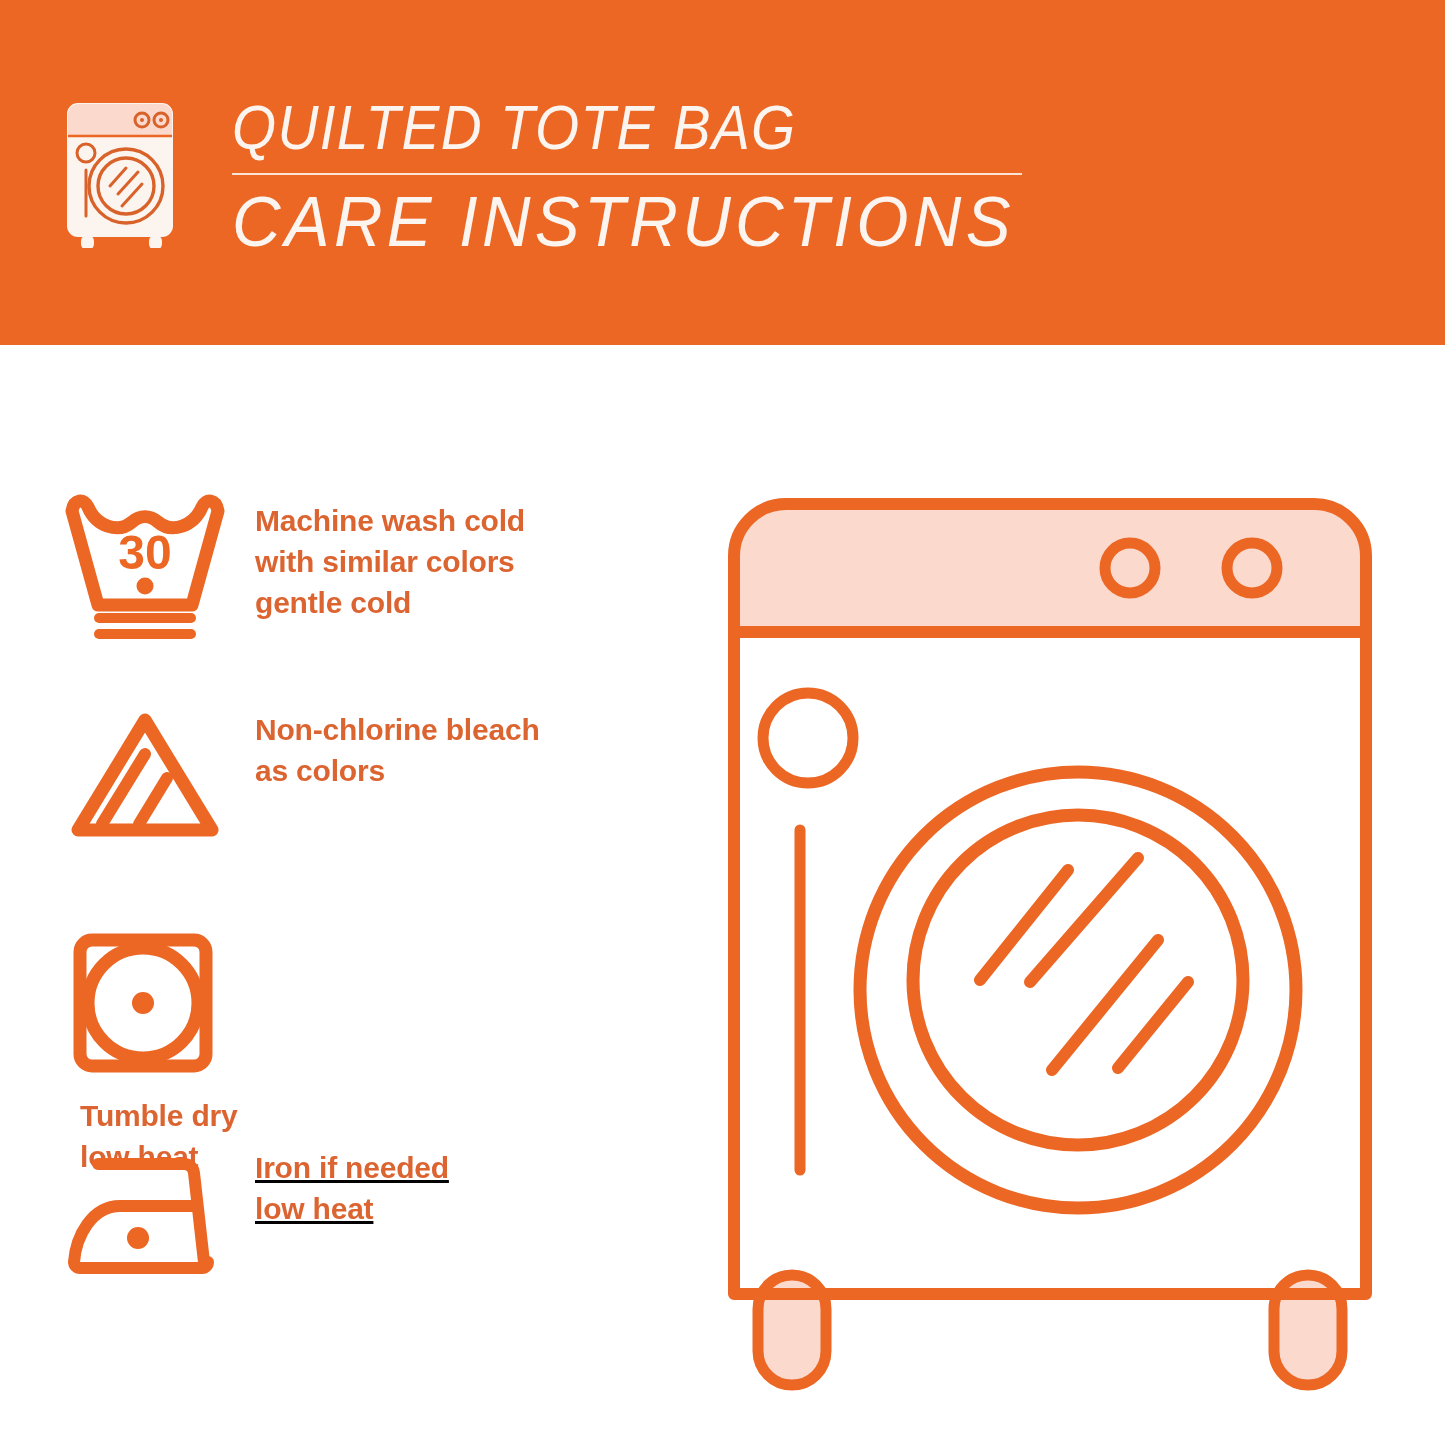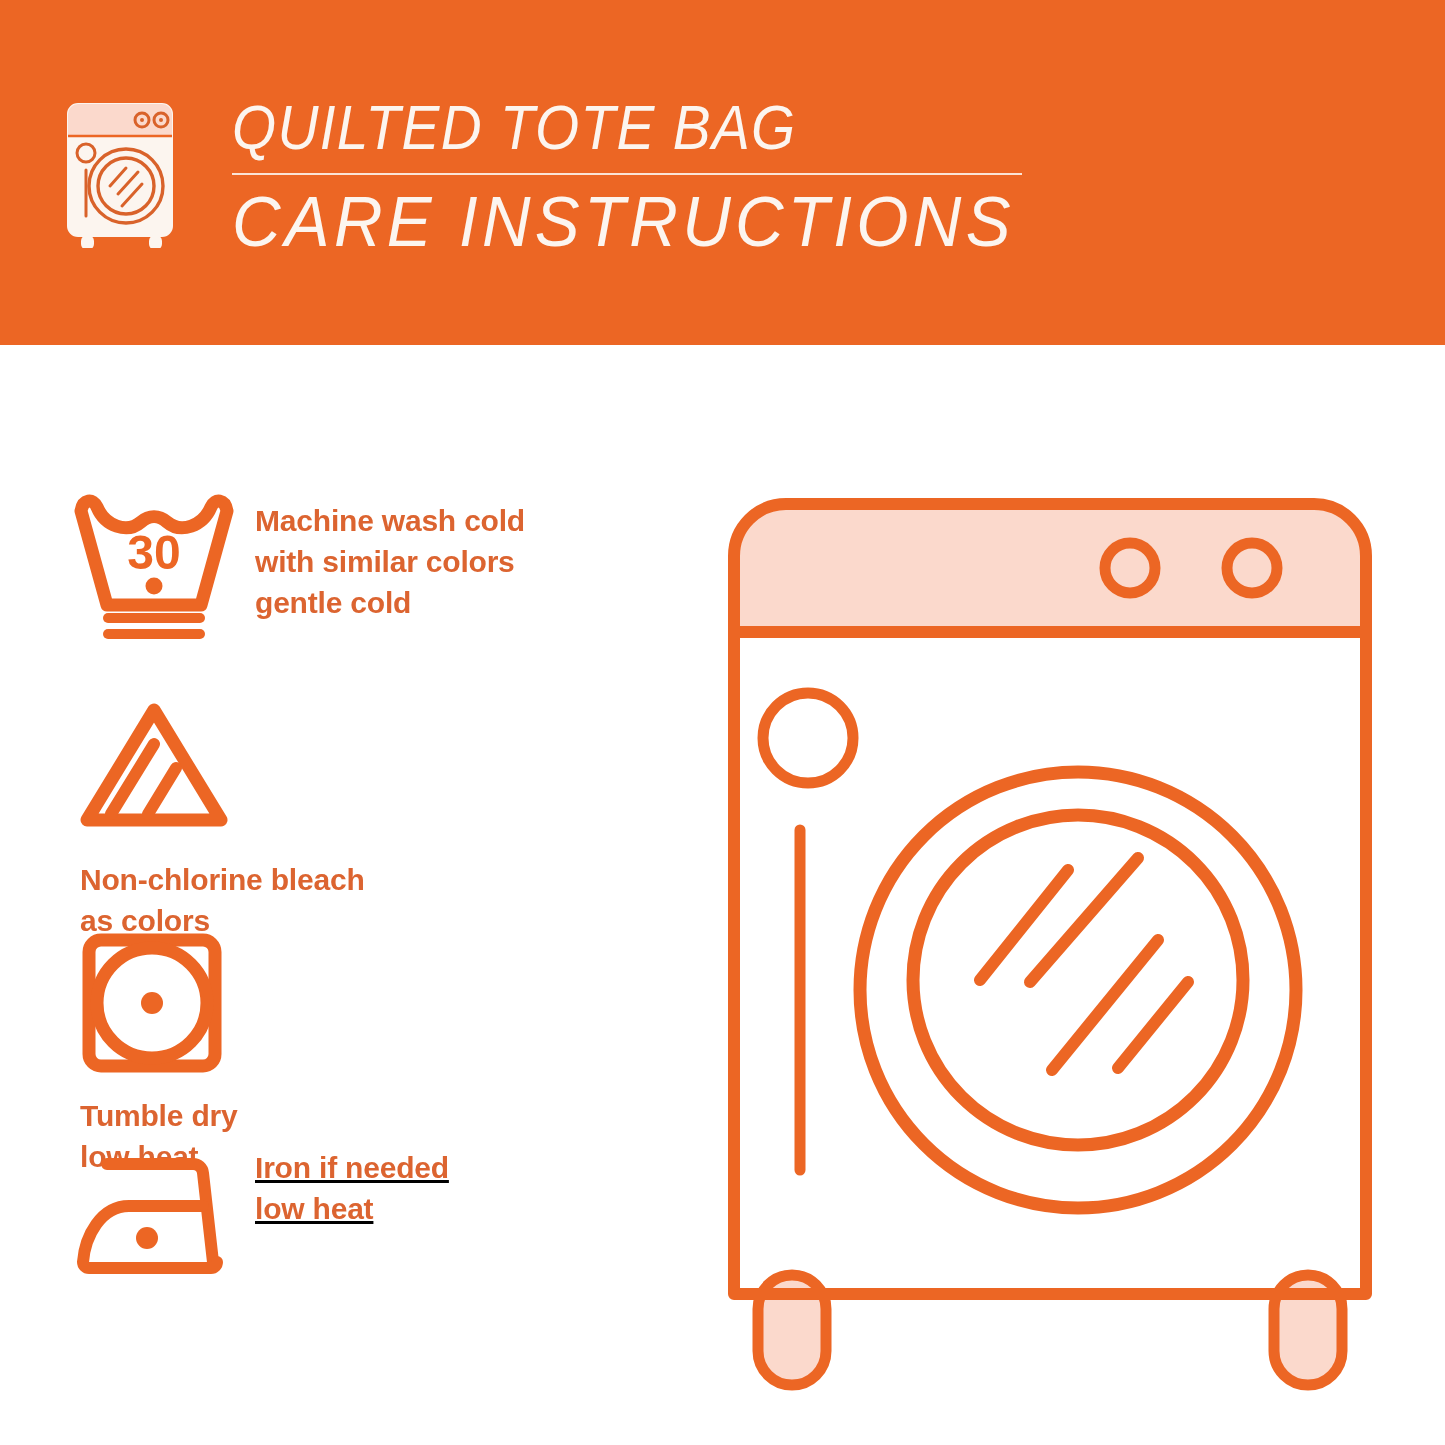--- a/index.html
+++ b/index.html
@@ -88,35 +88,35 @@
     display: flex;
     align-items: flex-start;
     width: 620px;
   }
   .care-symbol {
     flex: 0 0 auto;
     width: 175px;
     height: 160px;
     display: flex;
     align-items: center;
-    justify-content: flex-end;
+    justify-content: flex-start;
   }
   .care-text {
     color: #DC6430;
     font-size: 30px;
     line-height: 41px;
     font-weight: 700;
     padding-top: 12px;
     margin-left: 18px;
     letter-spacing: -0.2px;
   }
   .care-text .tline { display: block; white-space: nowrap; }
 
   #care-item-wash   { top: 143px; }
-  #care-item-bleach { top: 342px; flex-direction: column; }
+  #care-item-bleach { top: 352px; }
   #care-item-dry    { top: 578px; flex-direction: column; }
   #care-item-iron   { top: 790px; text-decoration: underline; }
 
   
   #machine-illustration {
     position: absolute;
     left: 700px;
     top: 470px;
     width: 700px;
     height: 930px;

